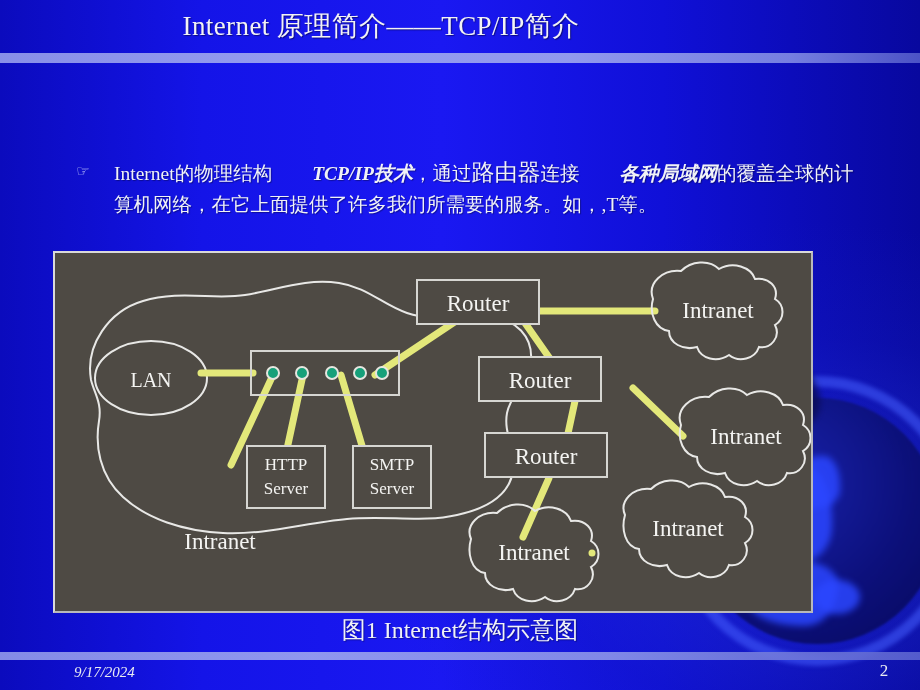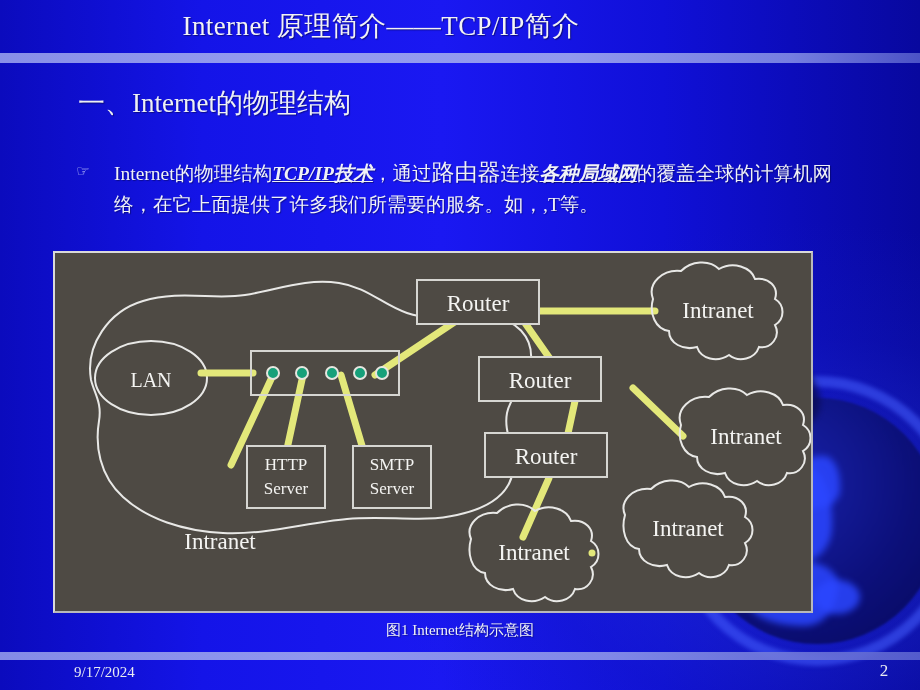--- a/index.html
+++ b/index.html
@@ -132,21 +132,21 @@
   #bullet-text {
     margin-left: 42px;
     color: #f0f2f6;
     font-size: 19.5px;
     line-height: 31px;
     text-shadow: 1px 1px 1px rgba(0,0,0,0.35);
   }
   #bullet-text .em-ui {
     font-weight: bold;
     font-style: italic;
-    text-decoration: underline;
+    margin-left: 40px;
   }
   #bullet-text .em-big {
     font-weight: normal;
     font-size: 23px;
     font-family: "DejaVu Sans", "Liberation Sans", sans-serif;
   }
 
   
   #figure-panel {
     position: absolute;
@@ -159,40 +159,41 @@
     border-bottom: 2px solid #b9b9bb;
   }
   #diagram-svg { display: block; width: 756px; height: 358px; }
 
   #figure-caption {
     position: absolute;
     left: 0; top: 618px;
     width: 920px;
     text-align: center;
     color: #f0f2f6;
-    font-size: 15px;
+    font-size: 24px;
     line-height: 24px;
     text-shadow: 1px 1px 1px rgba(0,0,0,0.35);
   }
 
   
   #footer-rule {
     position: absolute;
     left: 0; top: 652px;
     width: 920px; height: 8px;
     background: linear-gradient(90deg,
        #8f96ea 0%, #9aa2ef 34%, #8a92e9 66%, #5a62cf 100%);
     opacity: 0.92;
   }
   #footer-date {
     position: absolute;
     left: 74px; top: 662px;
     color: #e9ebf2;
     font-size: 15px;
     line-height: 20px;
+    font-style: italic;
   }
   #footer-page {
     position: absolute;
     right: 16px; top: 660px;
     width: 40px;
     text-align: center;
     color: #e9ebf2;
     font-size: 17px;
     line-height: 22px;
   }
@@ -217,21 +218,20 @@
       <div class="landmass lm3"></div>
       <div class="landmass lm4"></div>
     </div>
     <div id="globe-spark"></div>
     <div id="globe-spark2"></div>
   </div>
 
   <div id="title-text">Internet 原理简介——TCP/IP简介</div>
   <div id="title-rule"></div>
 
-  <div id="section-heading">一、Internet的物理结构</div>
 
   <div id="bullet-row">
     <span id="bullet-marker">☞</span>
     <div id="bullet-text"><span>Internet的物理结构</span><span class="em-ui">TCP/IP技术</span><span>，通过</span><span class="em-big">路由器</span><span>连接</span><span class="em-ui">各种局域网</span><span>的覆盖全球的计算机网络，在它上面提供了许多我们所需要的服务。如，</span><span>,T等。</span></div>
   </div>
 
   <div id="figure-panel">
     <svg id="diagram-svg" viewBox="0 0 756 358">
 
       <path fill="none" stroke="#e8e8e6" stroke-width="2" d="M 36,127 C 30,92 54,58 88,48 C 124,37 160,47 190,42

